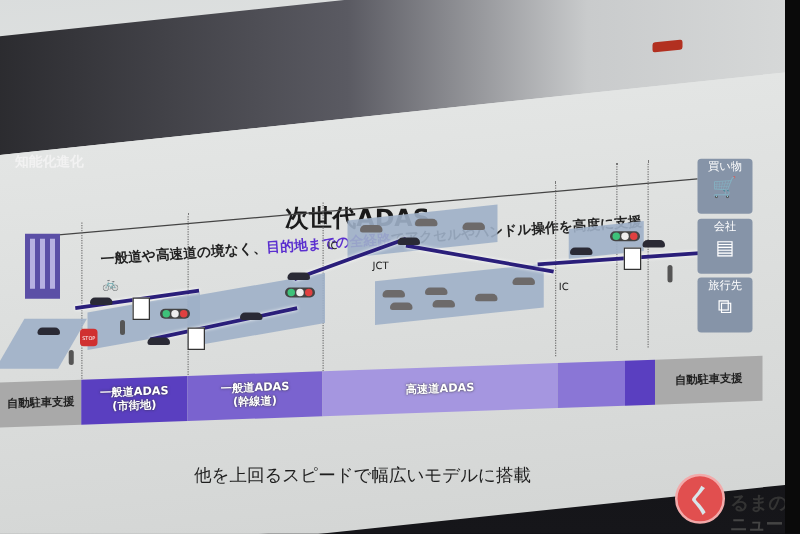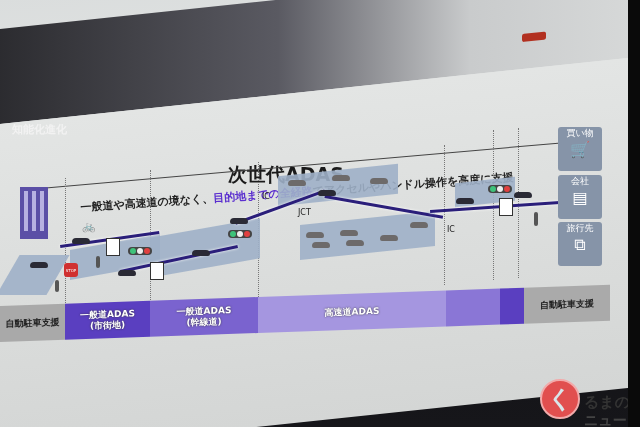--- a/index.html
+++ b/index.html
@@ -155,20 +155,21 @@
     <span>高速道ADAS</span>
   </div>
   <div class="phase" style="width:54px;background:#8a76d6;"></div>
   <div class="phase" style="width:24px;background:#5a3fc0;"></div>
   <div class="phase" style="width:86px;background:#aaaaaa;color:#222;text-shadow:none;">
     <span>自動駐車支援</span>
   </div>
 </div>
 
 <div class="bottom-text">
+  <div>他を上回るスピードで幅広いモデルに搭載</div>
 </div>
 
 <div class="logo">く</div>
 <div class="logo-text">
   <span>るまの</span>
   <span class="small">ニュース</span>
 </div>
 
 <div class="bezel"></div>
 

